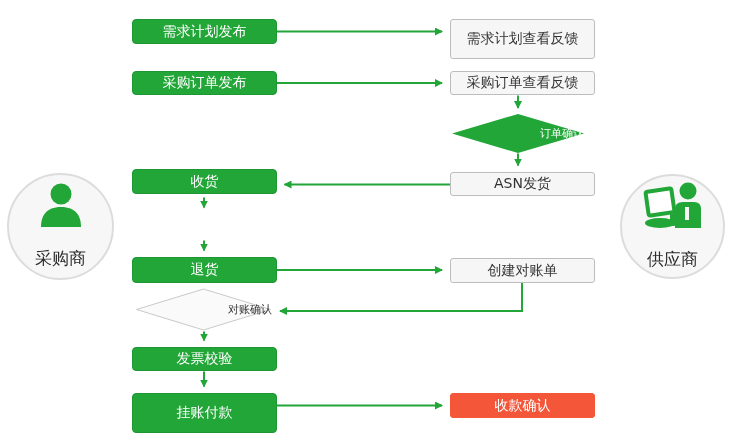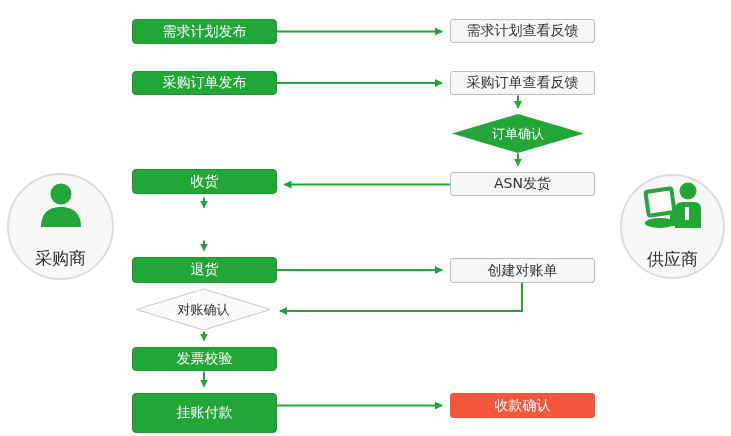--- a/index.html
+++ b/index.html
@@ -24,22 +24,22 @@
   .node.green{
     background:var(--green); color:#ffffff; border:1px solid var(--green-dark); border-radius:4px;
   }
   .node.plain{
     background:var(--box-bg); color:var(--text-dark); border:1px solid var(--box-border); border-radius:3px;
   }
   .node.red{
     background:var(--red); color:#ffffff; border:1px solid var(--red); border-radius:3px;
   }
   .diamond{
-    position:absolute; display:flex; align-items:center; justify-content:center;
-    font-size:13px; white-space:nowrap;
+    position:absolute; display:flex; align-items:center; justify-content:flex-end;
+    font-size:11px; white-space:nowrap;
   }
   .diamond svg{ position:absolute; left:0; top:0; }
   .diamond span{ position:relative; z-index:2; }
   .diamond.green span{ color:#ffffff; }
   .diamond.plain span{ color:var(--text-dark); }
   .actor{
     position:absolute; border-radius:50%;
     background:#F7F7F7; border:2px solid #DCDCDC;
     display:flex; flex-direction:column; align-items:center; justify-content:center;
   }
@@ -112,21 +112,21 @@
     <span>对账确认</span>
   </div>
 
   <div class="node green" style="left:132px; top:347px; width:145px; height:24px;">
     <span>发票校验</span>
   </div>
   <div class="node green" style="left:132px; top:393px; width:145px; height:40px;">
     <span>挂账付款</span>
   </div>
 
-  <div class="node plain" style="left:450px; top:19px; width:145px; height:24px;">
+  <div class="node plain" style="left:450px; top:19px; width:145px; height:40px;">
     <span>需求计划查看反馈</span>
   </div>
   <div class="node plain" style="left:450px; top:71px; width:145px; height:24px;">
     <span>采购订单查看反馈</span>
   </div>
 
   <div class="diamond green" style="left:452px; top:114px; width:132px; height:39px;">
     <svg width="132" height="39" viewBox="0 0 132 39">
       <polygon points="66,0 132,19.5 66,39 0,19.5" fill="#22A638"></polygon>
     </svg>

